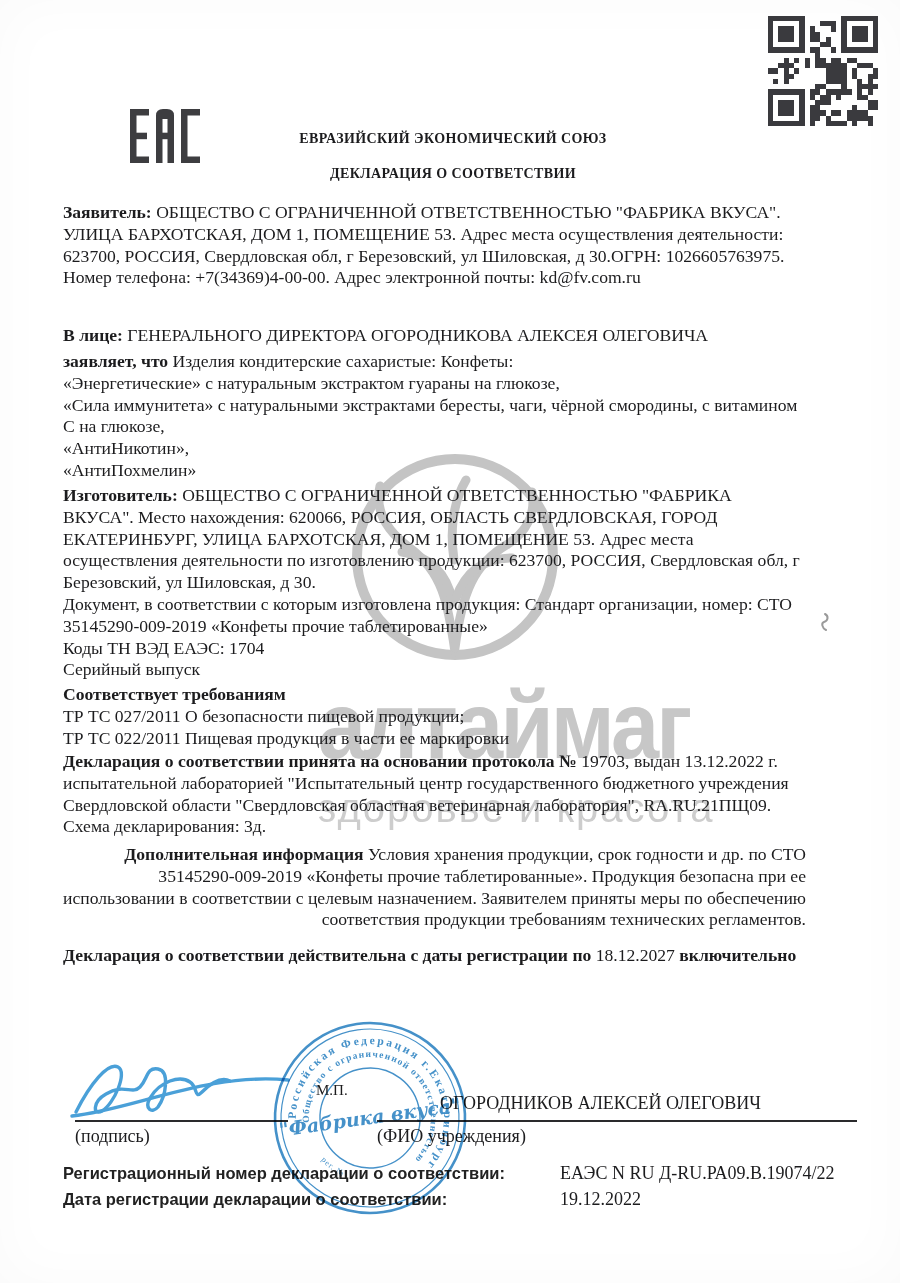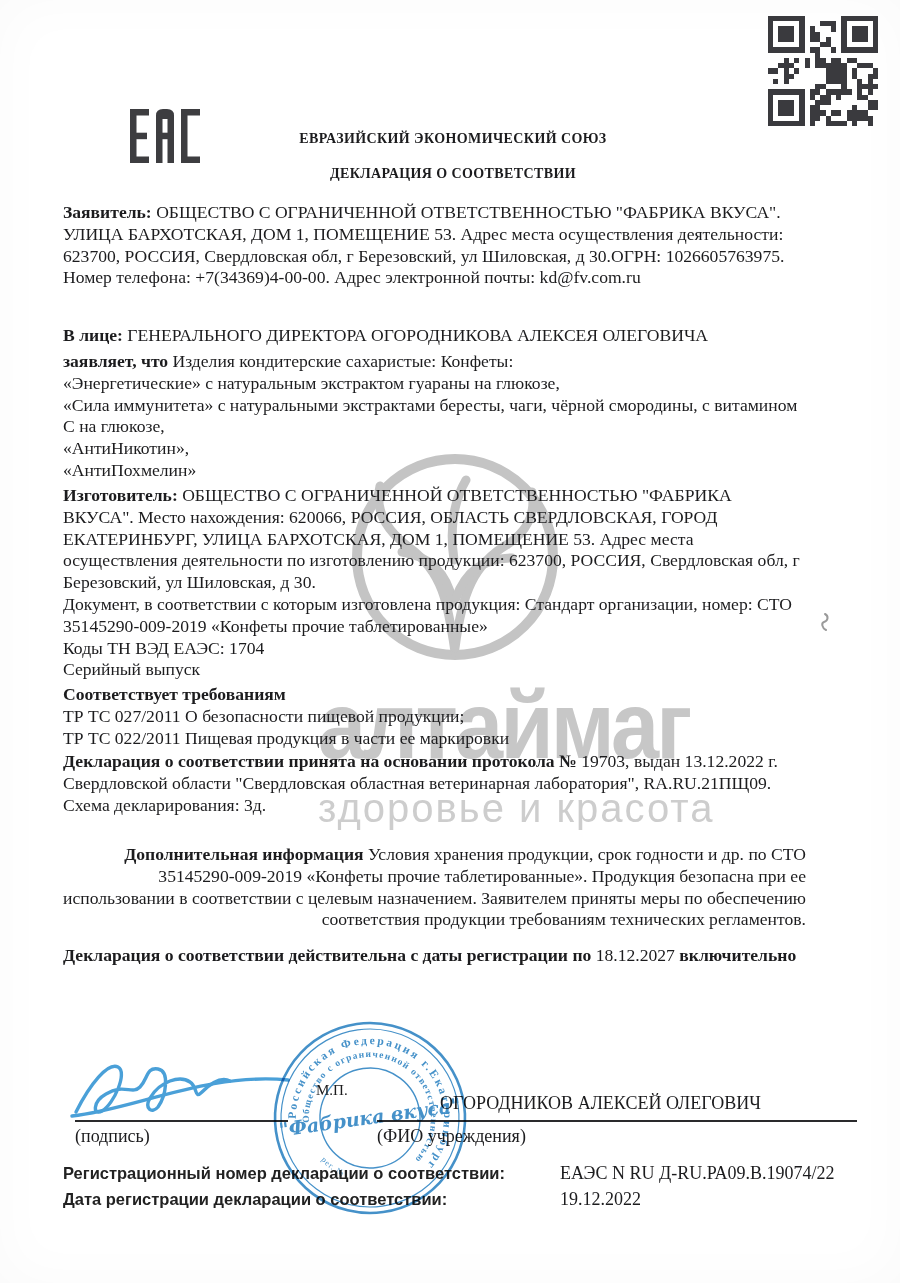--- a/index.html
+++ b/index.html
@@ -259,20 +259,21 @@
     </div>
 
     <div class="para" style="top:684px;">
       <div class="line"><b>Соответствует требованиям</b></div>
       <div class="line">ТР ТС 027/2011 О безопасности пищевой продукции;</div>
       <div class="line">ТР ТС 022/2011 Пищевая продукция в части ее маркировки</div>
     </div>
 
     <div class="para" style="top:751px;">
       <div class="line"><b>Декларация о соответствии принята на основании протокола №</b><span> 19703, выдан 13.12.2022 г.</span></div>
+      <div class="line">испытательной лабораторией "Испытательный центр государственного бюджетного учреждения</div>
       <div class="line">Свердловской области "Свердловская областная ветеринарная лаборатория", RA.RU.21ПЩ09.</div>
       <div class="line">Схема декларирования: 3д.</div>
     </div>
 
     <div class="para" style="top:844px;text-align:right;">
       <div class="line"><b>Дополнительная информация</b><span> Условия хранения продукции, срок годности и др. по СТО</span></div>
       <div class="line">35145290-009-2019 «Конфеты прочие таблетированные». Продукция безопасна при ее</div>
       <div class="line">использовании в соответствии с целевым назначением.  Заявителем приняты меры по обеспечению</div>
       <div class="line">соответствия продукции требованиям технических регламентов.</div>
     </div>

